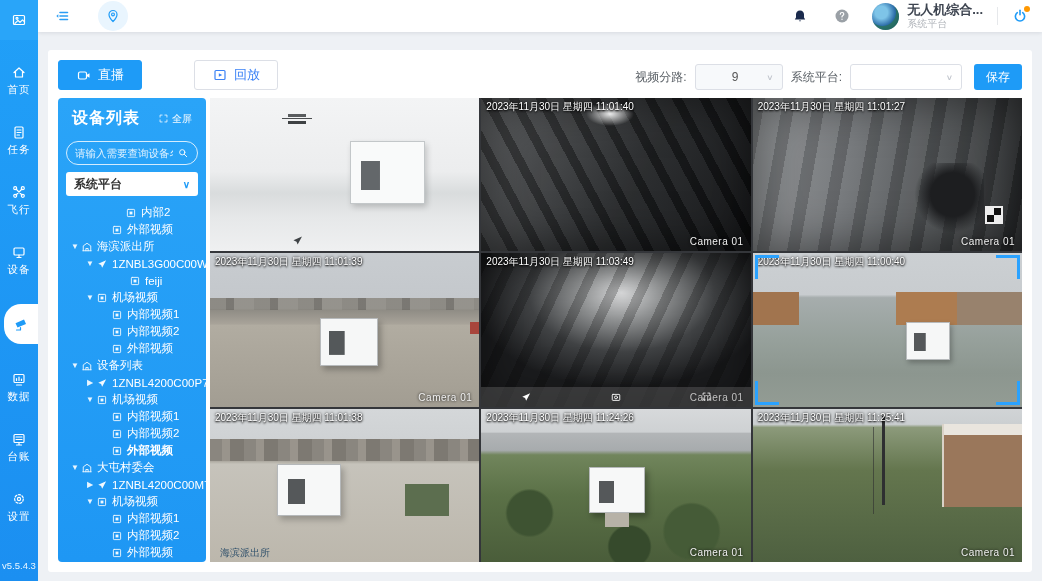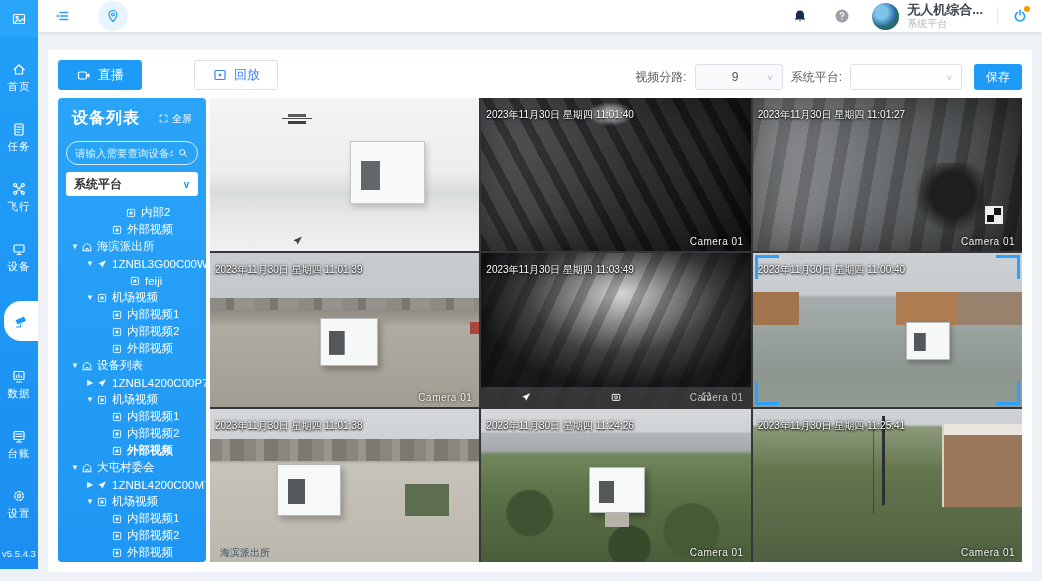--- a/index.html
+++ b/index.html
@@ -22,21 +22,21 @@
             background:radial-gradient(circle at 35% 35%, #7ec4e8 0 25%, #2b6ca8 55%, #123a6b 100%);
             box-shadow:inset -3px -4px 0 rgba(40,120,60,.55); }
   .hd-titles { margin-right:14px; line-height:1.25; }
   .hd-title { font-size:13px; color:#3d4450; font-weight:bold; white-space:nowrap; }
   .hd-sub { font-size:10px; color:#b0b4ba; }
   .hd-div { width:1px; height:18px; background:#e6e8eb; margin-right:14px; }
   .hd-power { position:relative; color:#1e9bf7; cursor:pointer; }
   .hd-power .dot { position:absolute; right:-2px; top:-2px; width:6px; height:6px; border-radius:50%; background:#ff9800; }
 
   
-  .sidebar { position:absolute; left:0; top:0; bottom:12px; width:38px; z-index:6;
+  .sidebar { position:absolute; left:0; top:0; bottom:0; width:38px; z-index:6;
              background:linear-gradient(180deg,#21a0f8,#1b8ff1); display:flex; flex-direction:column; align-items:center; }
   .logo { width:38px; height:40px; background:#29a5f9; display:flex; align-items:center; justify-content:center; color:#fff; }
   .snav-list { flex:1; width:100%; display:flex; flex-direction:column; align-items:center; padding-top:24px; }
   .snav { width:100%; display:flex; flex-direction:column; align-items:center; gap:3px; color:#fff;
           margin-bottom:27px; cursor:pointer; }
   .snav .lbl { font-size:10.5px; letter-spacing:1px; }
   .snav.active { background:#fff; width:34px; margin-left:4px; align-self:flex-end; border-radius:17px 0 0 17px;
                  height:40px; justify-content:center; color:#1e9bf7; margin-bottom:27px; }
   .version { color:#eaf6ff; font-size:9.5px; padding-bottom:10px; }
 
@@ -76,21 +76,21 @@
   .tree { flex:1; overflow:hidden; padding:6px 0 0; }
   .trow { height:17px; display:flex; align-items:center; white-space:nowrap; font-size:11.5px; color:#fff; cursor:pointer; }
   .trow .caret { width:10px; font-size:8px; color:rgba(255,255,255,.9); text-align:center; flex-shrink:0; }
   .trow .ticon { margin:0 4px 0 1px; flex-shrink:0; opacity:.95; }
   .trow.selected .tlabel { font-weight:bold; }
 
   
   .grid { flex:1; display:grid; grid-template-columns:repeat(3,1fr); grid-template-rows:repeat(3,1fr);
           gap:2px; background:#34363a; min-width:0; }
   .cell { position:relative; overflow:hidden; }
-  .cell .ts { position:absolute; top:10px; left:5px; color:#fff; font-size:10px;
+  .cell .ts { position:absolute; top:2px; left:5px; color:#fff; font-size:10px;
               text-shadow:0 0 3px #000, 0 1px 2px #000; z-index:3; }
   .cell .cam { position:absolute; bottom:4px; right:7px; color:#f0f0f0; font-size:10px;
                text-shadow:0 0 3px #000; z-index:3; letter-spacing:.5px; }
   .cell .wm { position:absolute; bottom:2px; left:10px; font-size:10px; color:rgba(25,64,96,.85); z-index:3; }
   .ctrlbar { position:absolute; left:0; right:0; bottom:0; height:20px; background:rgba(110,110,110,.38);
              display:flex; align-items:center; justify-content:space-around; color:#fff; z-index:3; }
   .ctrl-arrow { position:absolute; left:30%; bottom:4px; color:#3f4346; z-index:3; }
   .brackets { position:absolute; inset:2px; z-index:4; pointer-events:none; background-repeat:no-repeat; background-image:
       linear-gradient(#2aa2ff,#2aa2ff), linear-gradient(#2aa2ff,#2aa2ff),
       linear-gradient(#2aa2ff,#2aa2ff), linear-gradient(#2aa2ff,#2aa2ff),

